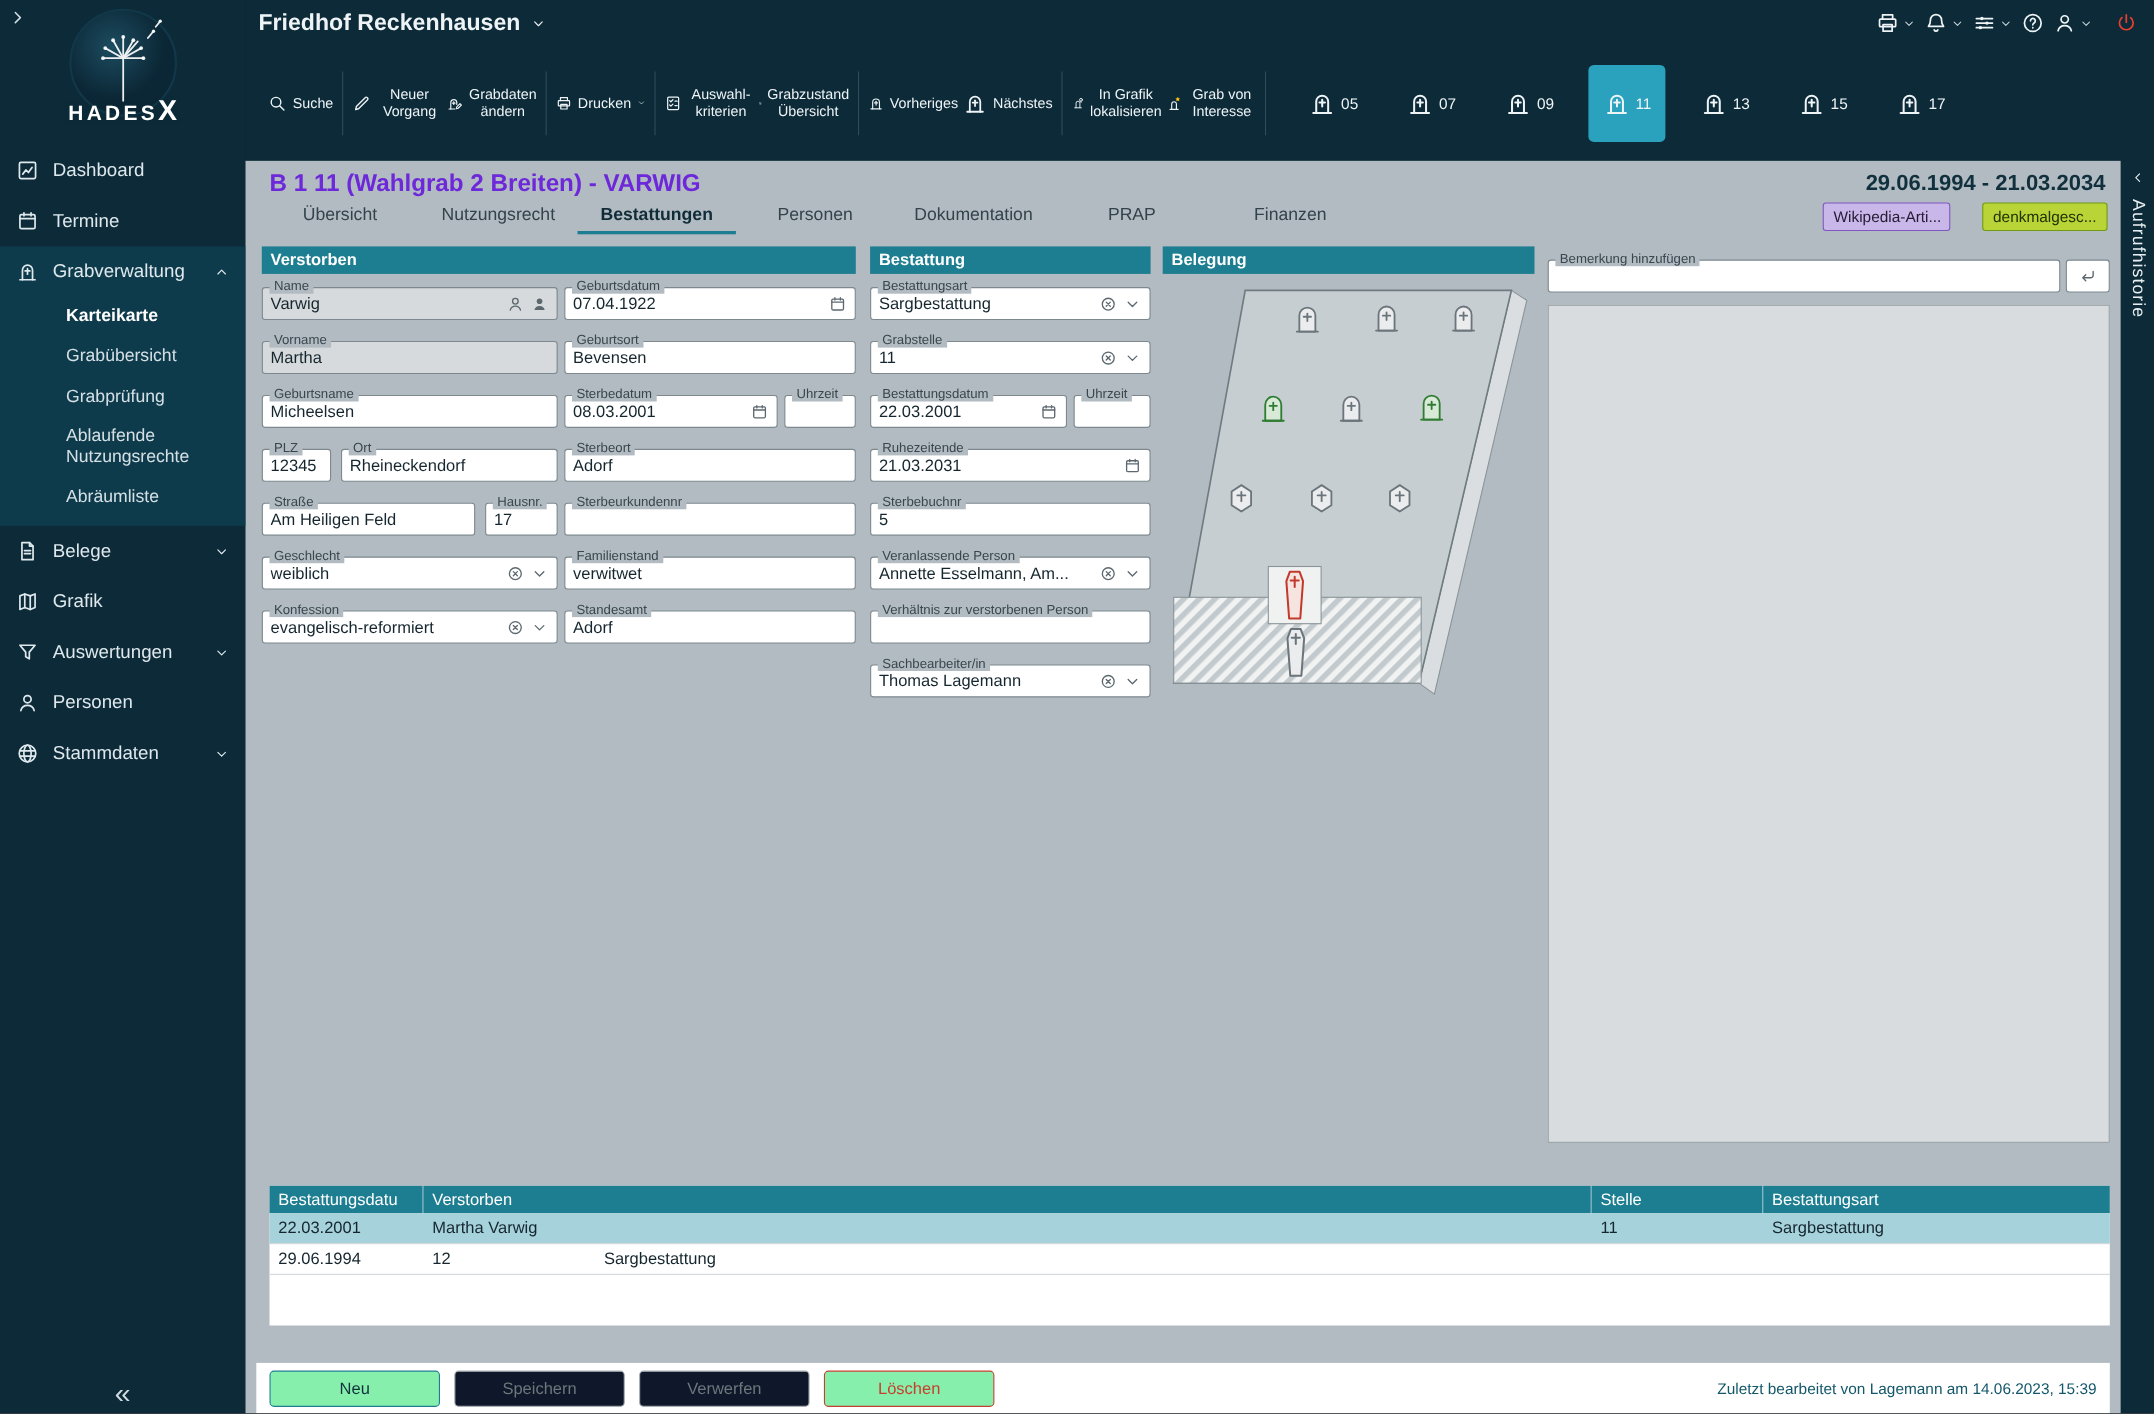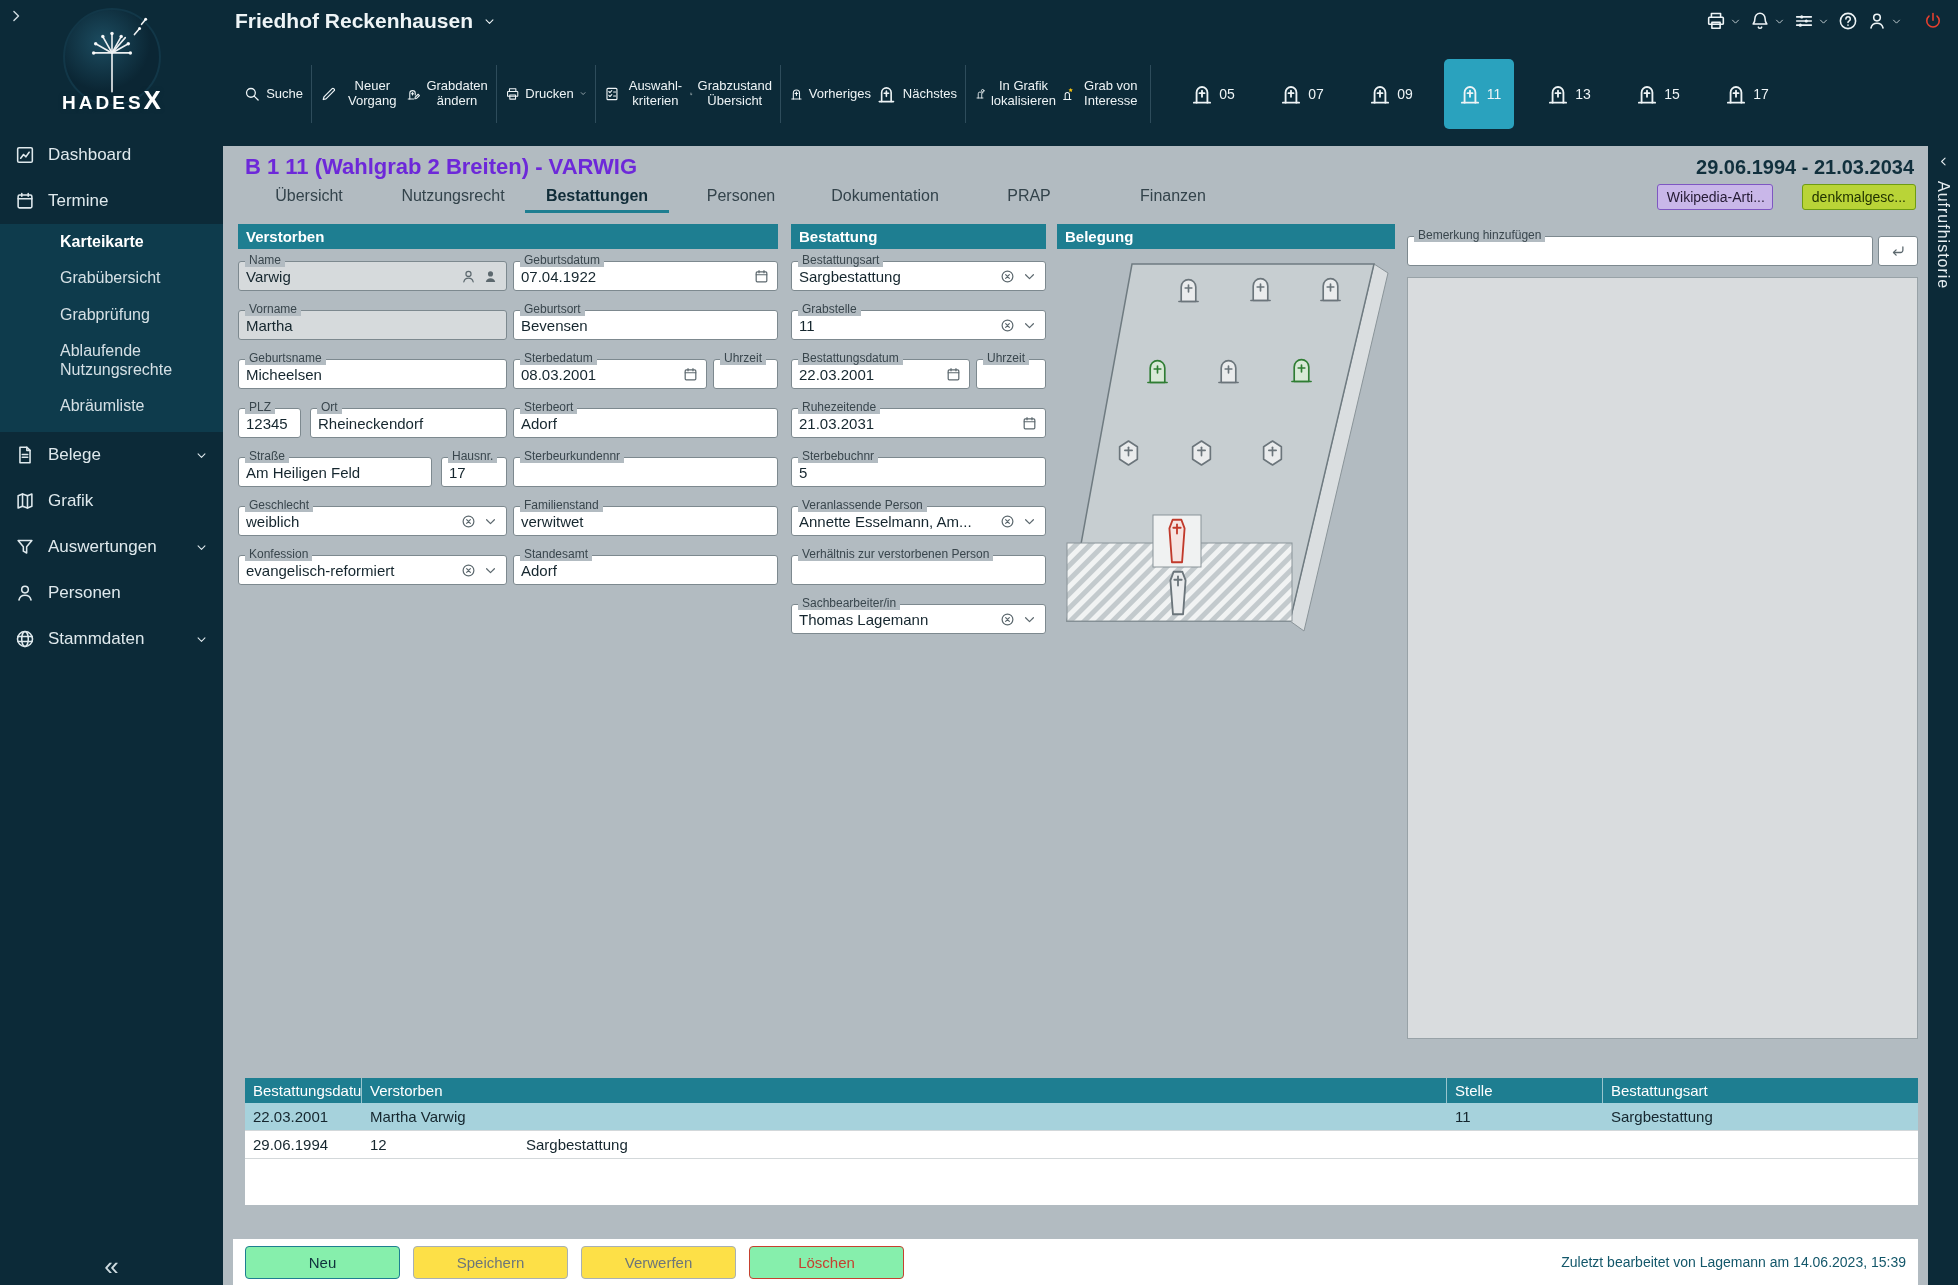--- a/index.html
+++ b/index.html
@@ -100,27 +100,27 @@
   .bem-btn svg{width:18px;height:18px}
   .bem-panel{margin-top:11px;height:762px;background:#d9dcde;border:1px solid #98a2a7}
 
   .grave-table{position:absolute;left:22px;right:10px;top:932px;height:127px;background:#fff}
   .gt-head{display:flex;height:25px;background:#1e7e91;color:#fff;font-size:15px}
   .gt-head .gt-cell{display:flex;align-items:center;padding:0 8px;border-right:1px solid rgba(255,255,255,.55);cursor:pointer}
   .gt-head .gt-cell:last-child{border-right:none}
   .gt-row{display:flex;height:28px;font-size:15px;border-bottom:1px solid #d3d8da;cursor:pointer}
   .gt-row .gt-cell{display:flex;align-items:center;padding:0 8px;overflow:hidden;white-space:nowrap}
   .gt-row.selected{background:#a6d2dc}
-  .c1{width:117px;flex:none}.c2{flex:1;min-width:0}.c3{width:156px;flex:none}.c4{width:315px;flex:none}
+  .c1{width:140px;flex:none}.c2{flex:1;min-width:0}.c3{width:156px;flex:none}.c4{width:315px;flex:none}
 
   .footerbar{position:absolute;left:10px;right:10px;bottom:0;height:46px;background:#fff;display:flex;
              align-items:center;gap:13px;padding:0 12px}
   .fbtn{width:155px;height:33px;border-radius:4px;font-size:15px;font-family:inherit;cursor:pointer;background:#86efac;border:1px solid}
   .fbtn.neu{border:1.5px solid #1e7e91;color:#10313c}
-  .fbtn.gray{background:#fde047;border-color:#a8b0b4;color:#6d767a}
+  .fbtn.gray{background:#0f172a;border-color:#a8b0b4;color:#6d767a}
   .fbtn.danger{border:1.5px solid #c6402f;color:#c6402f}
   .status{margin-left:auto;font-size:14px;color:#13576a}
 
   #history{position:absolute;right:0;top:146px;width:30px;bottom:0;background:#0c2a38;color:#e7eef1;
            display:flex;flex-direction:column;align-items:center;padding-top:8px;gap:12px}
   #history svg{width:15px;height:15px;cursor:pointer}
   .vtext{writing-mode:vertical-rl;font-size:16px;letter-spacing:1px}
 </style>
 </head>
 <body>
@@ -317,20 +317,29 @@
           </svg>
         <span>Dashboard</span>
       </div>
       <div class="nav-item">
         <svg class="ic nico">
             <use href="#i-calendar"></use>
           </svg>
         <span>Termine</span>
       </div>
       <div class="nav-group">
+        <div class="nav-item">
+          <svg class="ic nico">
+              <use href="#i-grave"></use>
+            </svg>
+          <span>Grabverwaltung</span>
+          <svg class="ic nav-chev">
+              <use href="#i-chev-up"></use>
+            </svg>
+        </div>
         <div class="nav-child active">Karteikarte</div>
         <div class="nav-child">Grabübersicht</div>
         <div class="nav-child">Grabprüfung</div>
         <div class="nav-child">Ablaufende Nutzungsrechte</div>
         <div class="nav-child">Abräumliste</div>
       </div>
       <div class="nav-item">
         <svg class="ic nico">
             <use href="#i-doc"></use>
           </svg>

